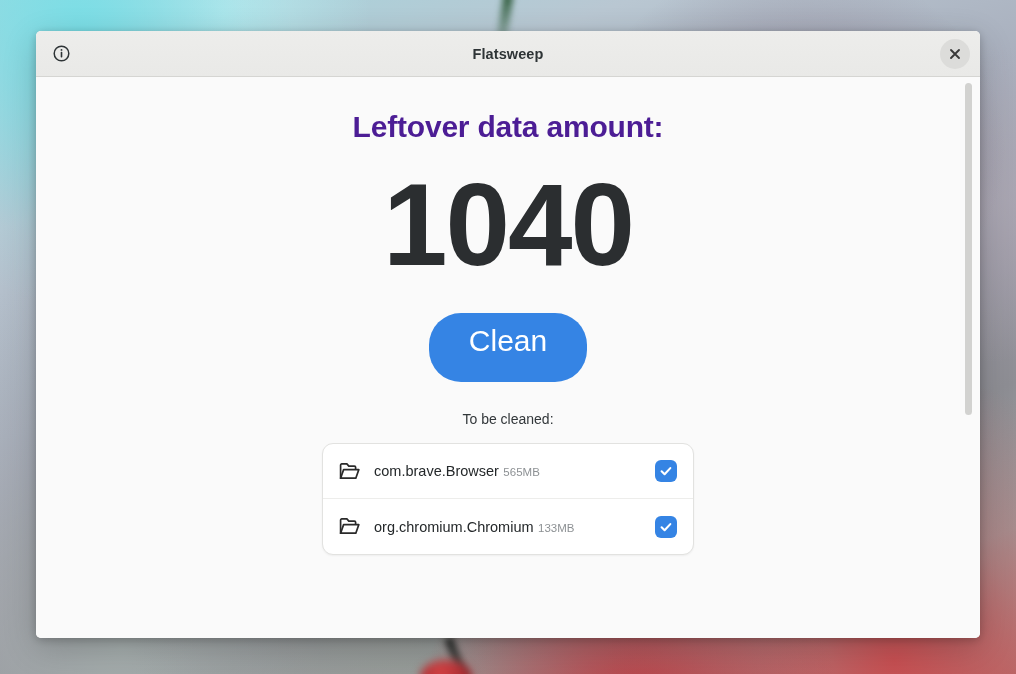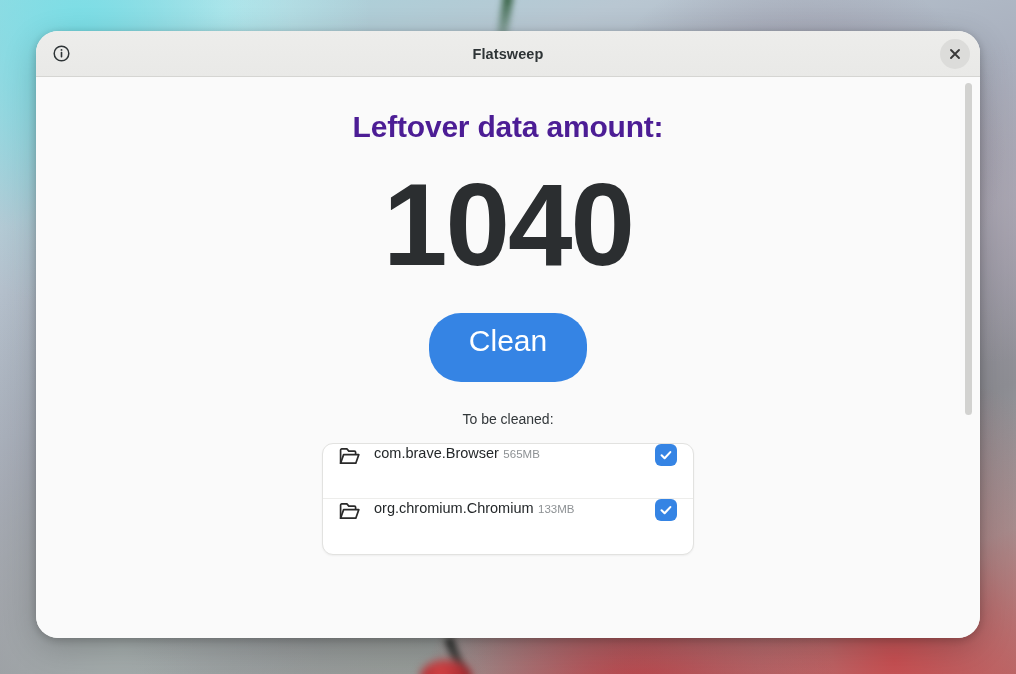--- a/index.html
+++ b/index.html
@@ -61,21 +61,21 @@
     filter: blur(4px);
   }
 
   
   #window {
     position: absolute;
     left: 36px;
     top: 31px;
     width: 944px;
     height: 607px;
-    border-radius: 22px;
+    border-radius: 5px;
     overflow: hidden;
     background: #fafafa;
     box-shadow: 0 2px 10px rgba(0,0,0,0.22), 0 10px 34px rgba(0,0,0,0.20);
   }
 
   
   #headerbar {
     position: relative;
     height: 46px;
     background: linear-gradient(180deg, #ededeb 0%, #e9e9e7 100%);
@@ -186,20 +186,21 @@
     margin: 15px auto 0;
     background: #ffffff;
     border-radius: 11px;
     border: 1px solid #e2e2e0;
     box-shadow: 0 1px 2px rgba(0,0,0,0.05);
     overflow: hidden;
     text-align: left;
   }
   .list-row {
     display: flex;
+    align-items: center;
     height: 55px;
     padding: 0 16px 0 14px;
     box-sizing: border-box;
     border-bottom: 1px solid #ededeb;
     cursor: pointer;
   }
   .list-row:last-child { border-bottom: none; }
   .row-icon {
     width: 24px;
     height: 24px;

